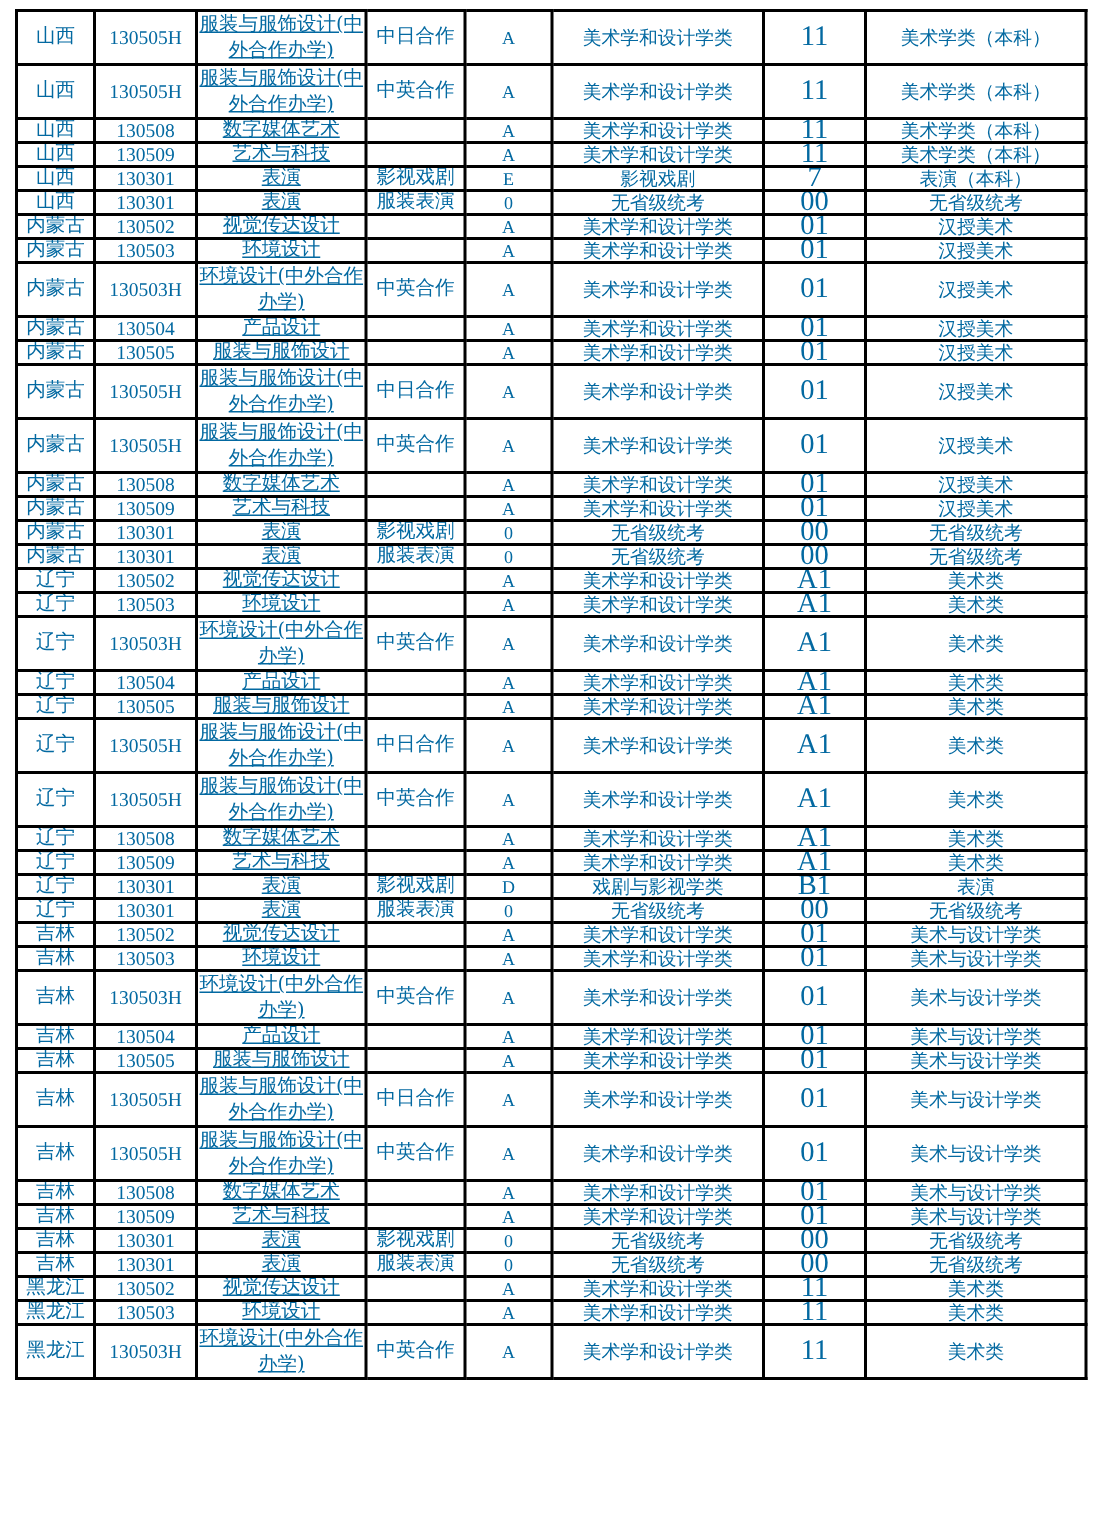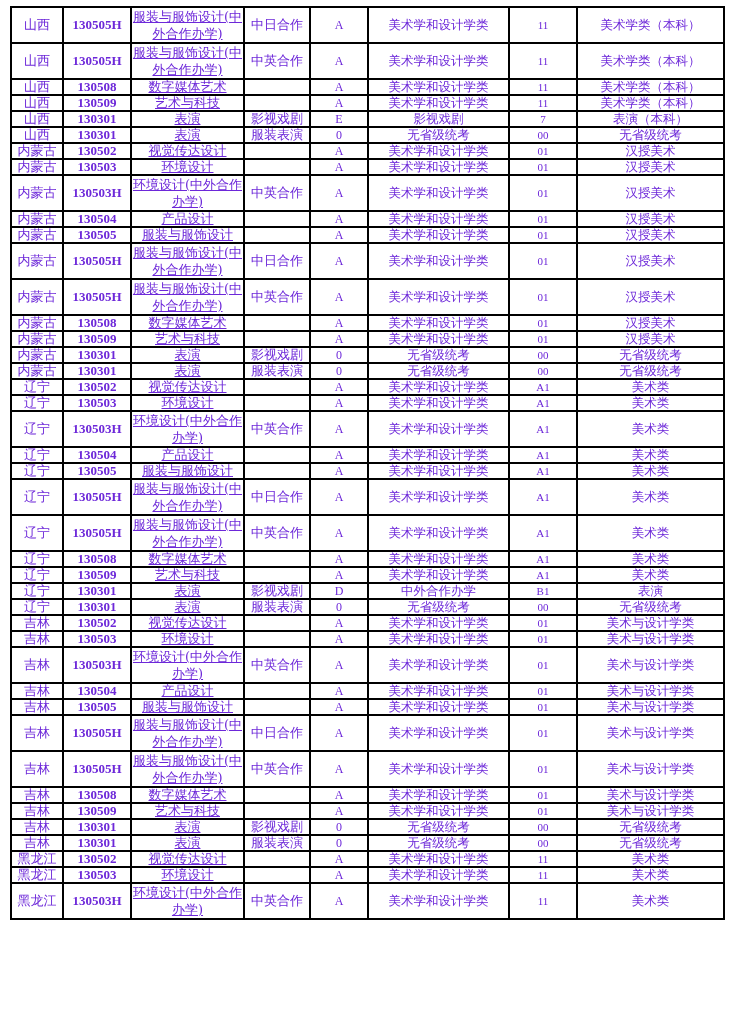--- a/index.html
+++ b/index.html
@@ -2,38 +2,38 @@
 <html><head>
 <meta charset="utf-8">
 <style>
   html, body { margin: 0; padding: 0; background: #ffffff; }
   body { width: 733px; height: 1011px; position: relative; overflow: hidden; }
   .sheet {
     position: absolute; left: 10px; top: 6px;
     border-collapse: collapse;
     table-layout: fixed;
     font-family: "DejaVu Serif", "Liberation Serif", serif;
-    color: #6d28d9;
+    color: #0369a1;
   }
   .sheet td {
     border: 2px solid #000;
     padding: 0;
     text-align: center;
     vertical-align: middle;
     font-size: 13px;
     line-height: 16px;
     white-space: nowrap;
     overflow: hidden;
   }
   .sheet td.wrap { white-space: normal; line-height: 17px; font-size: 13px; text-decoration: underline; }
   .sheet tr.short td { height: 14px; line-height: 14px; }
   .sheet tr.tall td { height: 32px; }
-  .sheet td.code { font-family: "Liberation Serif", "DejaVu Serif", serif; font-size: 13px; font-weight: bold; }
+  .sheet td.code { font-family: "Liberation Serif", "DejaVu Serif", serif; font-size: 13px; }
   .sheet td.lvl { font-family: "Liberation Serif", "DejaVu Serif", serif; font-size: 12px; }
-  .sheet td.num { font-family: "Liberation Serif", "DejaVu Serif", serif; font-size: 11px; }
+  .sheet td.num { font-family: "Liberation Serif", "DejaVu Serif", serif; font-size: 19px; }
   .sheet td.cat { font-size: 12.5px; }
 </style>
 </head>
 <body>
 
 <table class="sheet">
   <colgroup>
     <col style="width:52px">
     <col style="width:68px">
     <col style="width:113px">
@@ -303,21 +303,21 @@
     <td class="cat">美术学和设计学类</td>
     <td class="num">A1</td>
     <td class="cat">美术类</td>
   </tr>
       <tr class="short">
     <td>辽宁</td>
     <td class="code">130301</td>
     <td class="wrap">表演</td>
     <td>影视戏剧</td>
     <td class="lvl">D</td>
-    <td class="cat">中外合作办学</td>
+    <td class="cat">戏剧与影视学类</td>
     <td class="num">B1</td>
     <td class="cat">表演</td>
   </tr>
       <tr class="short">
     <td>辽宁</td>
     <td class="code">130301</td>
     <td class="wrap">表演</td>
     <td>服装表演</td>
     <td class="lvl">0</td>
     <td class="cat">无省级统考</td>

